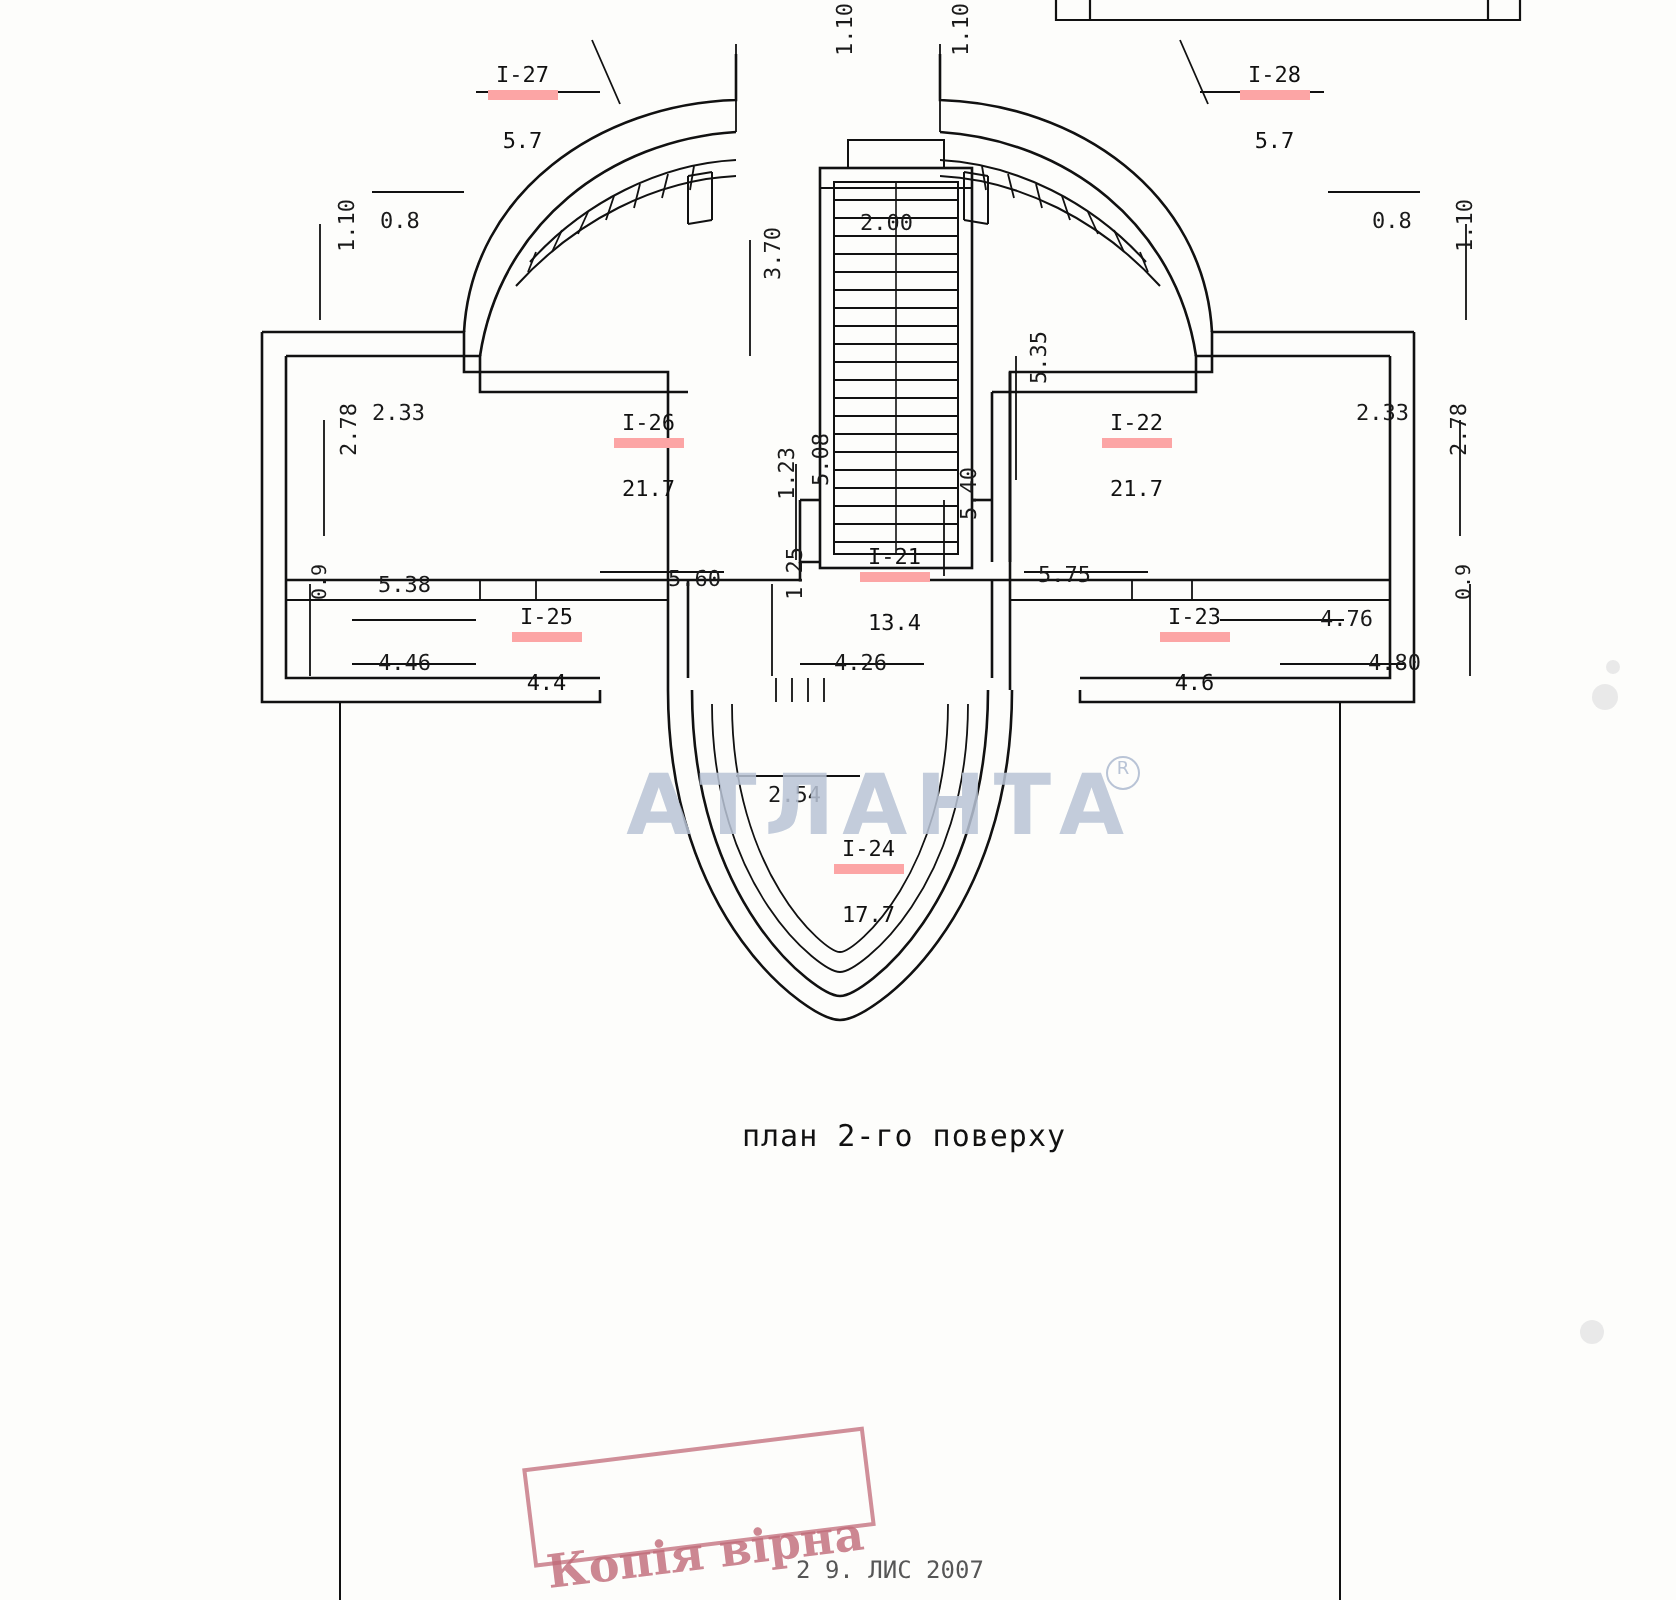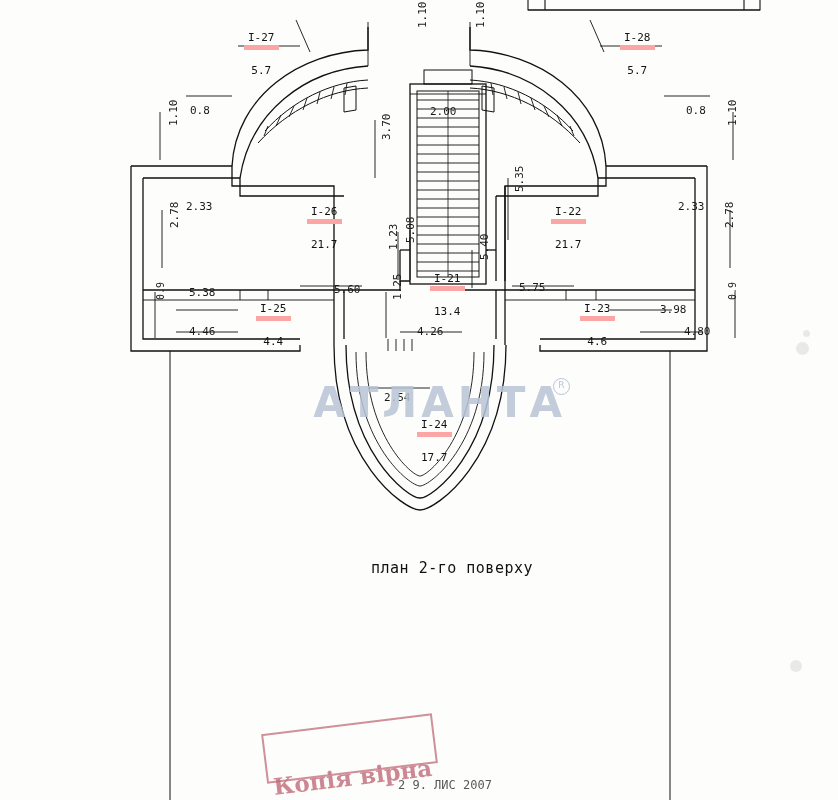--- a/index.html
+++ b/index.html
@@ -195,21 +195,21 @@
   <div class="lbl" style="left:678px;top:200px;">2.33</div>
   <div class="lbl vert" style="left:513px;top:192px;">5.35</div>
   <div class="lbl vert" style="left:168px;top:228px;">2.78</div>
   <div class="lbl vert" style="left:723px;top:228px;">2.78</div>
   <div class="lbl vert" style="left:404px;top:243px;">5.08</div>
   <div class="lbl vert" style="left:387px;top:250px;">1.23</div>
   <div class="lbl" style="left:334px;top:283px;">5.60</div>
   <div class="lbl vert" style="left:478px;top:260px;">5.40</div>
   <div class="lbl" style="left:519px;top:281px;">5.75</div>
   <div class="lbl" style="left:189px;top:286px;">5.38</div>
-  <div class="lbl" style="left:660px;top:303px;">3.98</div>
+  <div class="lbl" style="left:660px;top:303px;">4.76</div>
   <div class="lbl small vert" style="left:155px;top:300px;">0.9</div>
   <div class="lbl small vert" style="left:727px;top:300px;">0.9</div>
   <div class="lbl" style="left:189px;top:325px;">4.46</div>
   <div class="lbl" style="left:684px;top:325px;">4.80</div>
   <div class="lbl" style="left:417px;top:325px;">4.26</div>
   <div class="lbl vert" style="left:391px;top:300px;">1.25</div>
   <div class="lbl" style="left:384px;top:391px;">2.54</div>
 
   <div class="roomcode" style="left:244px;top:31px;">
     <span class="num">I-27</span>

